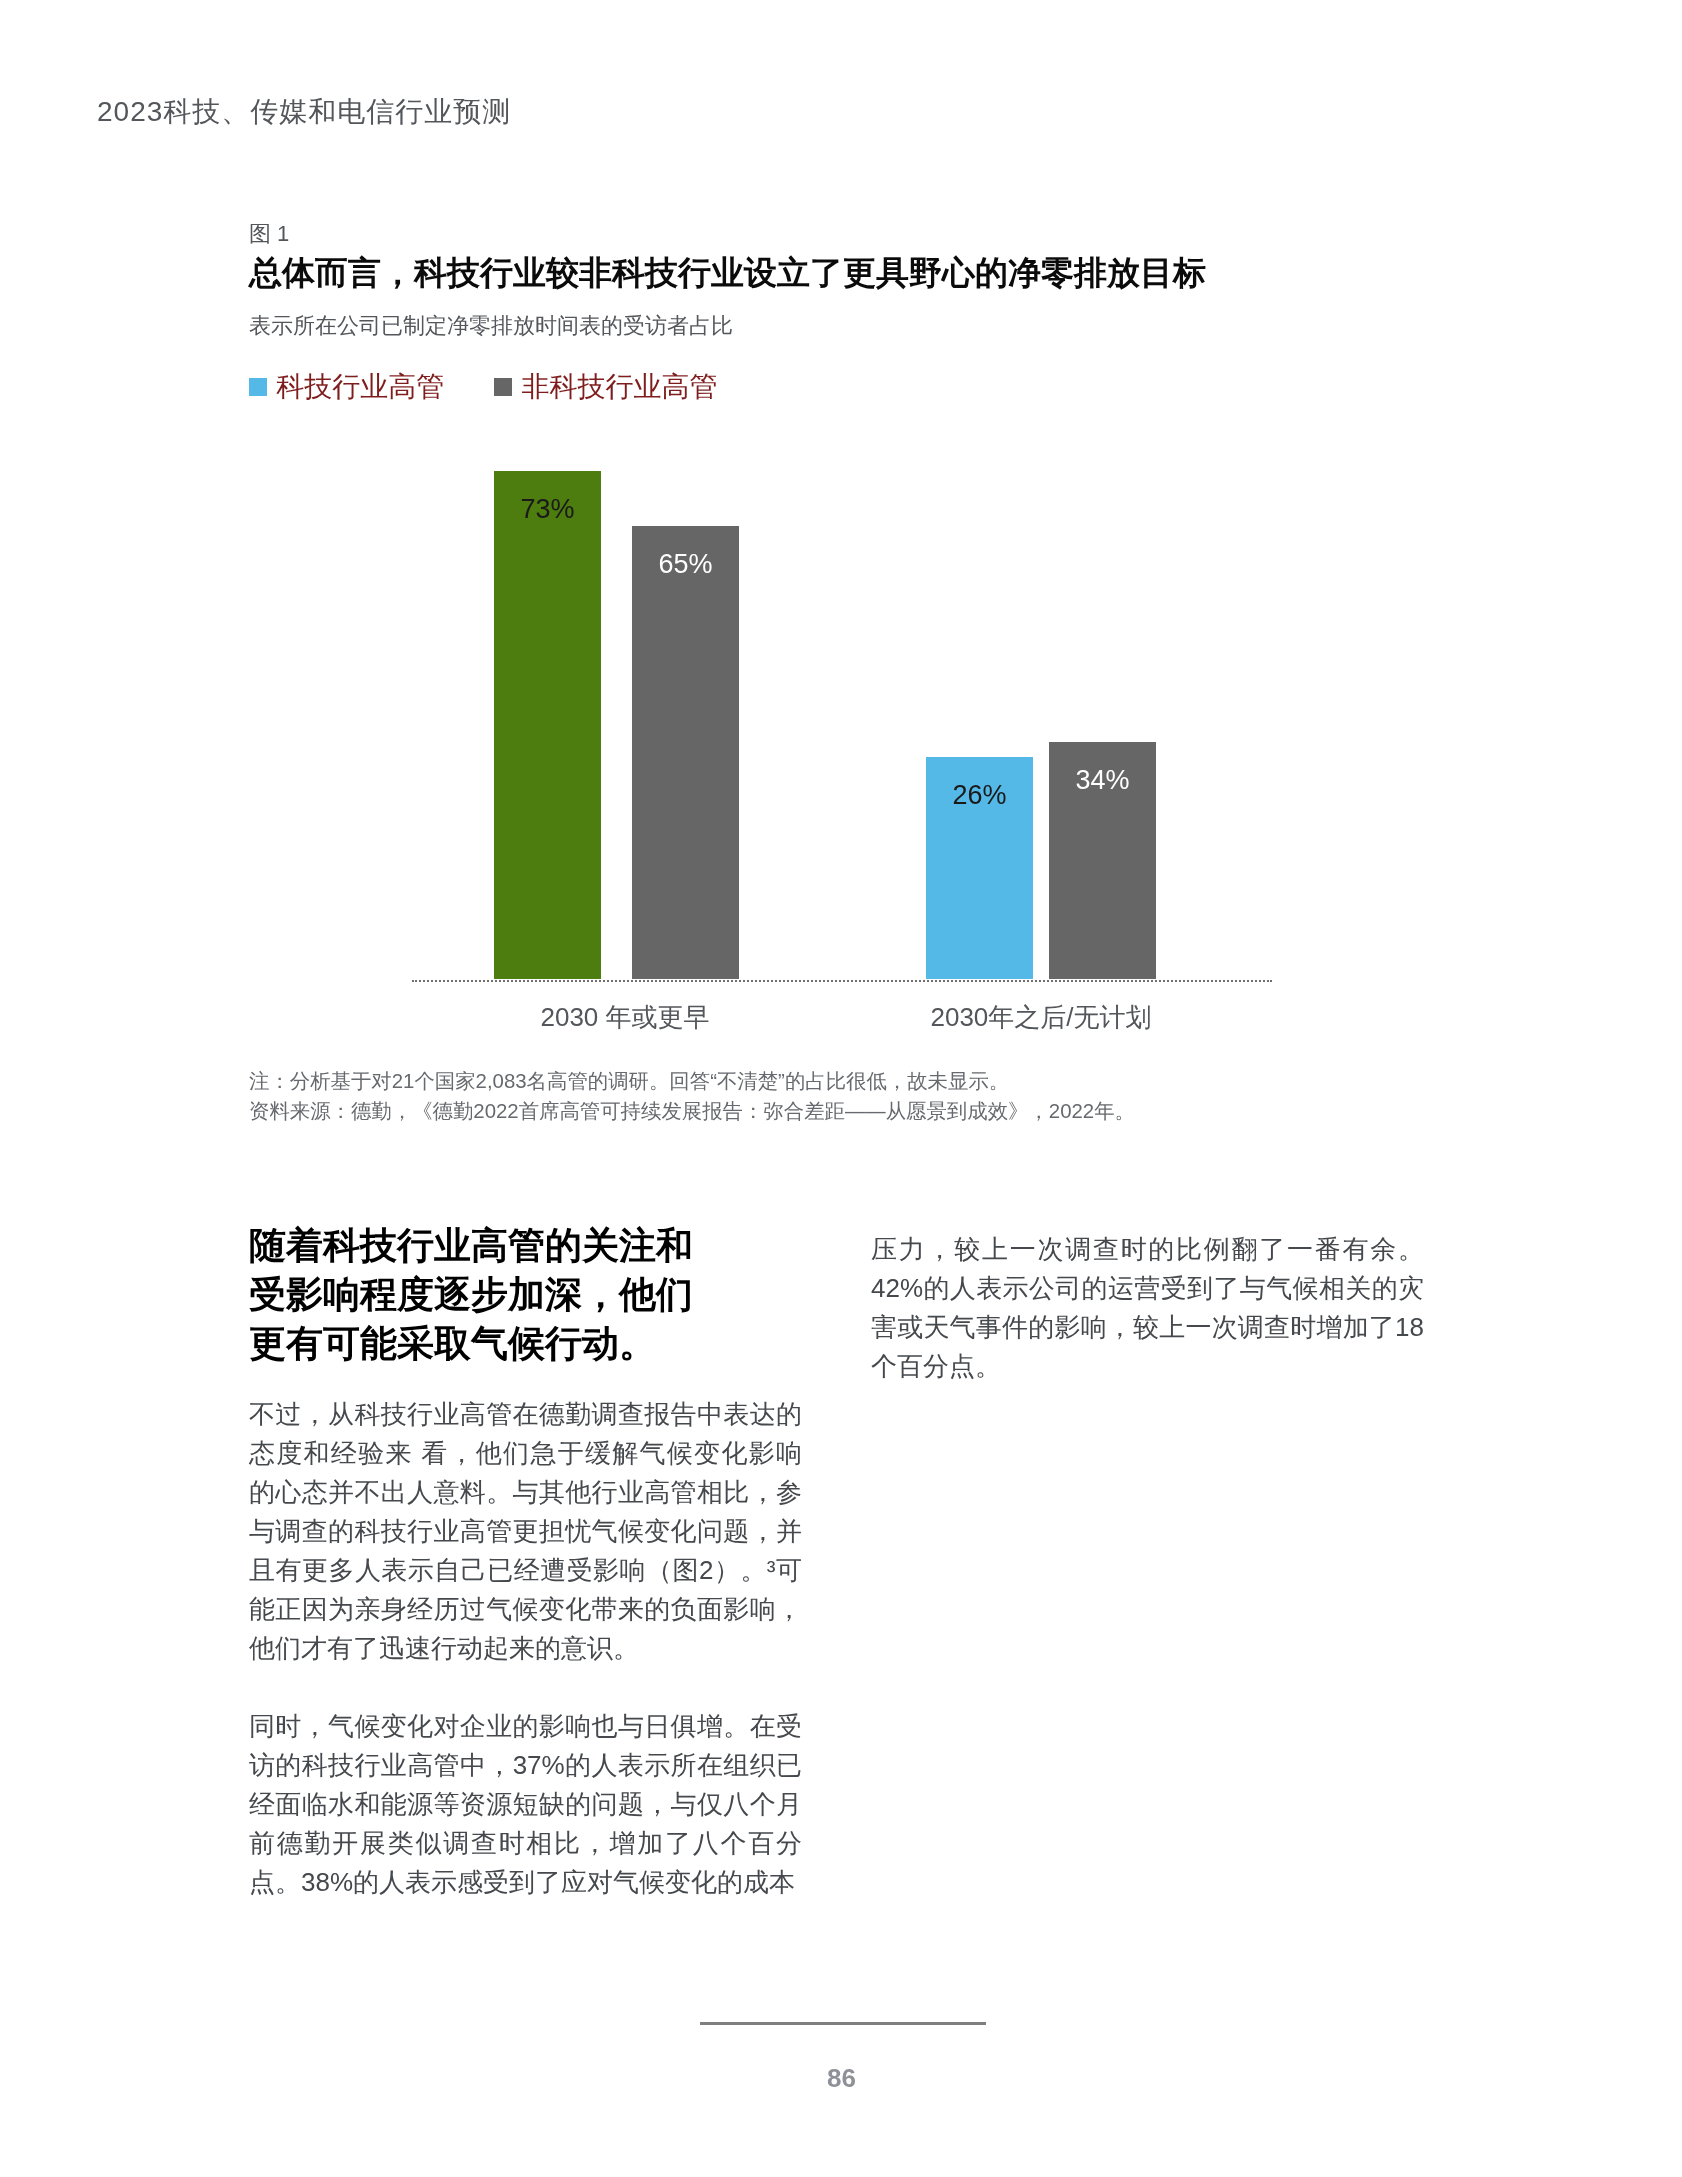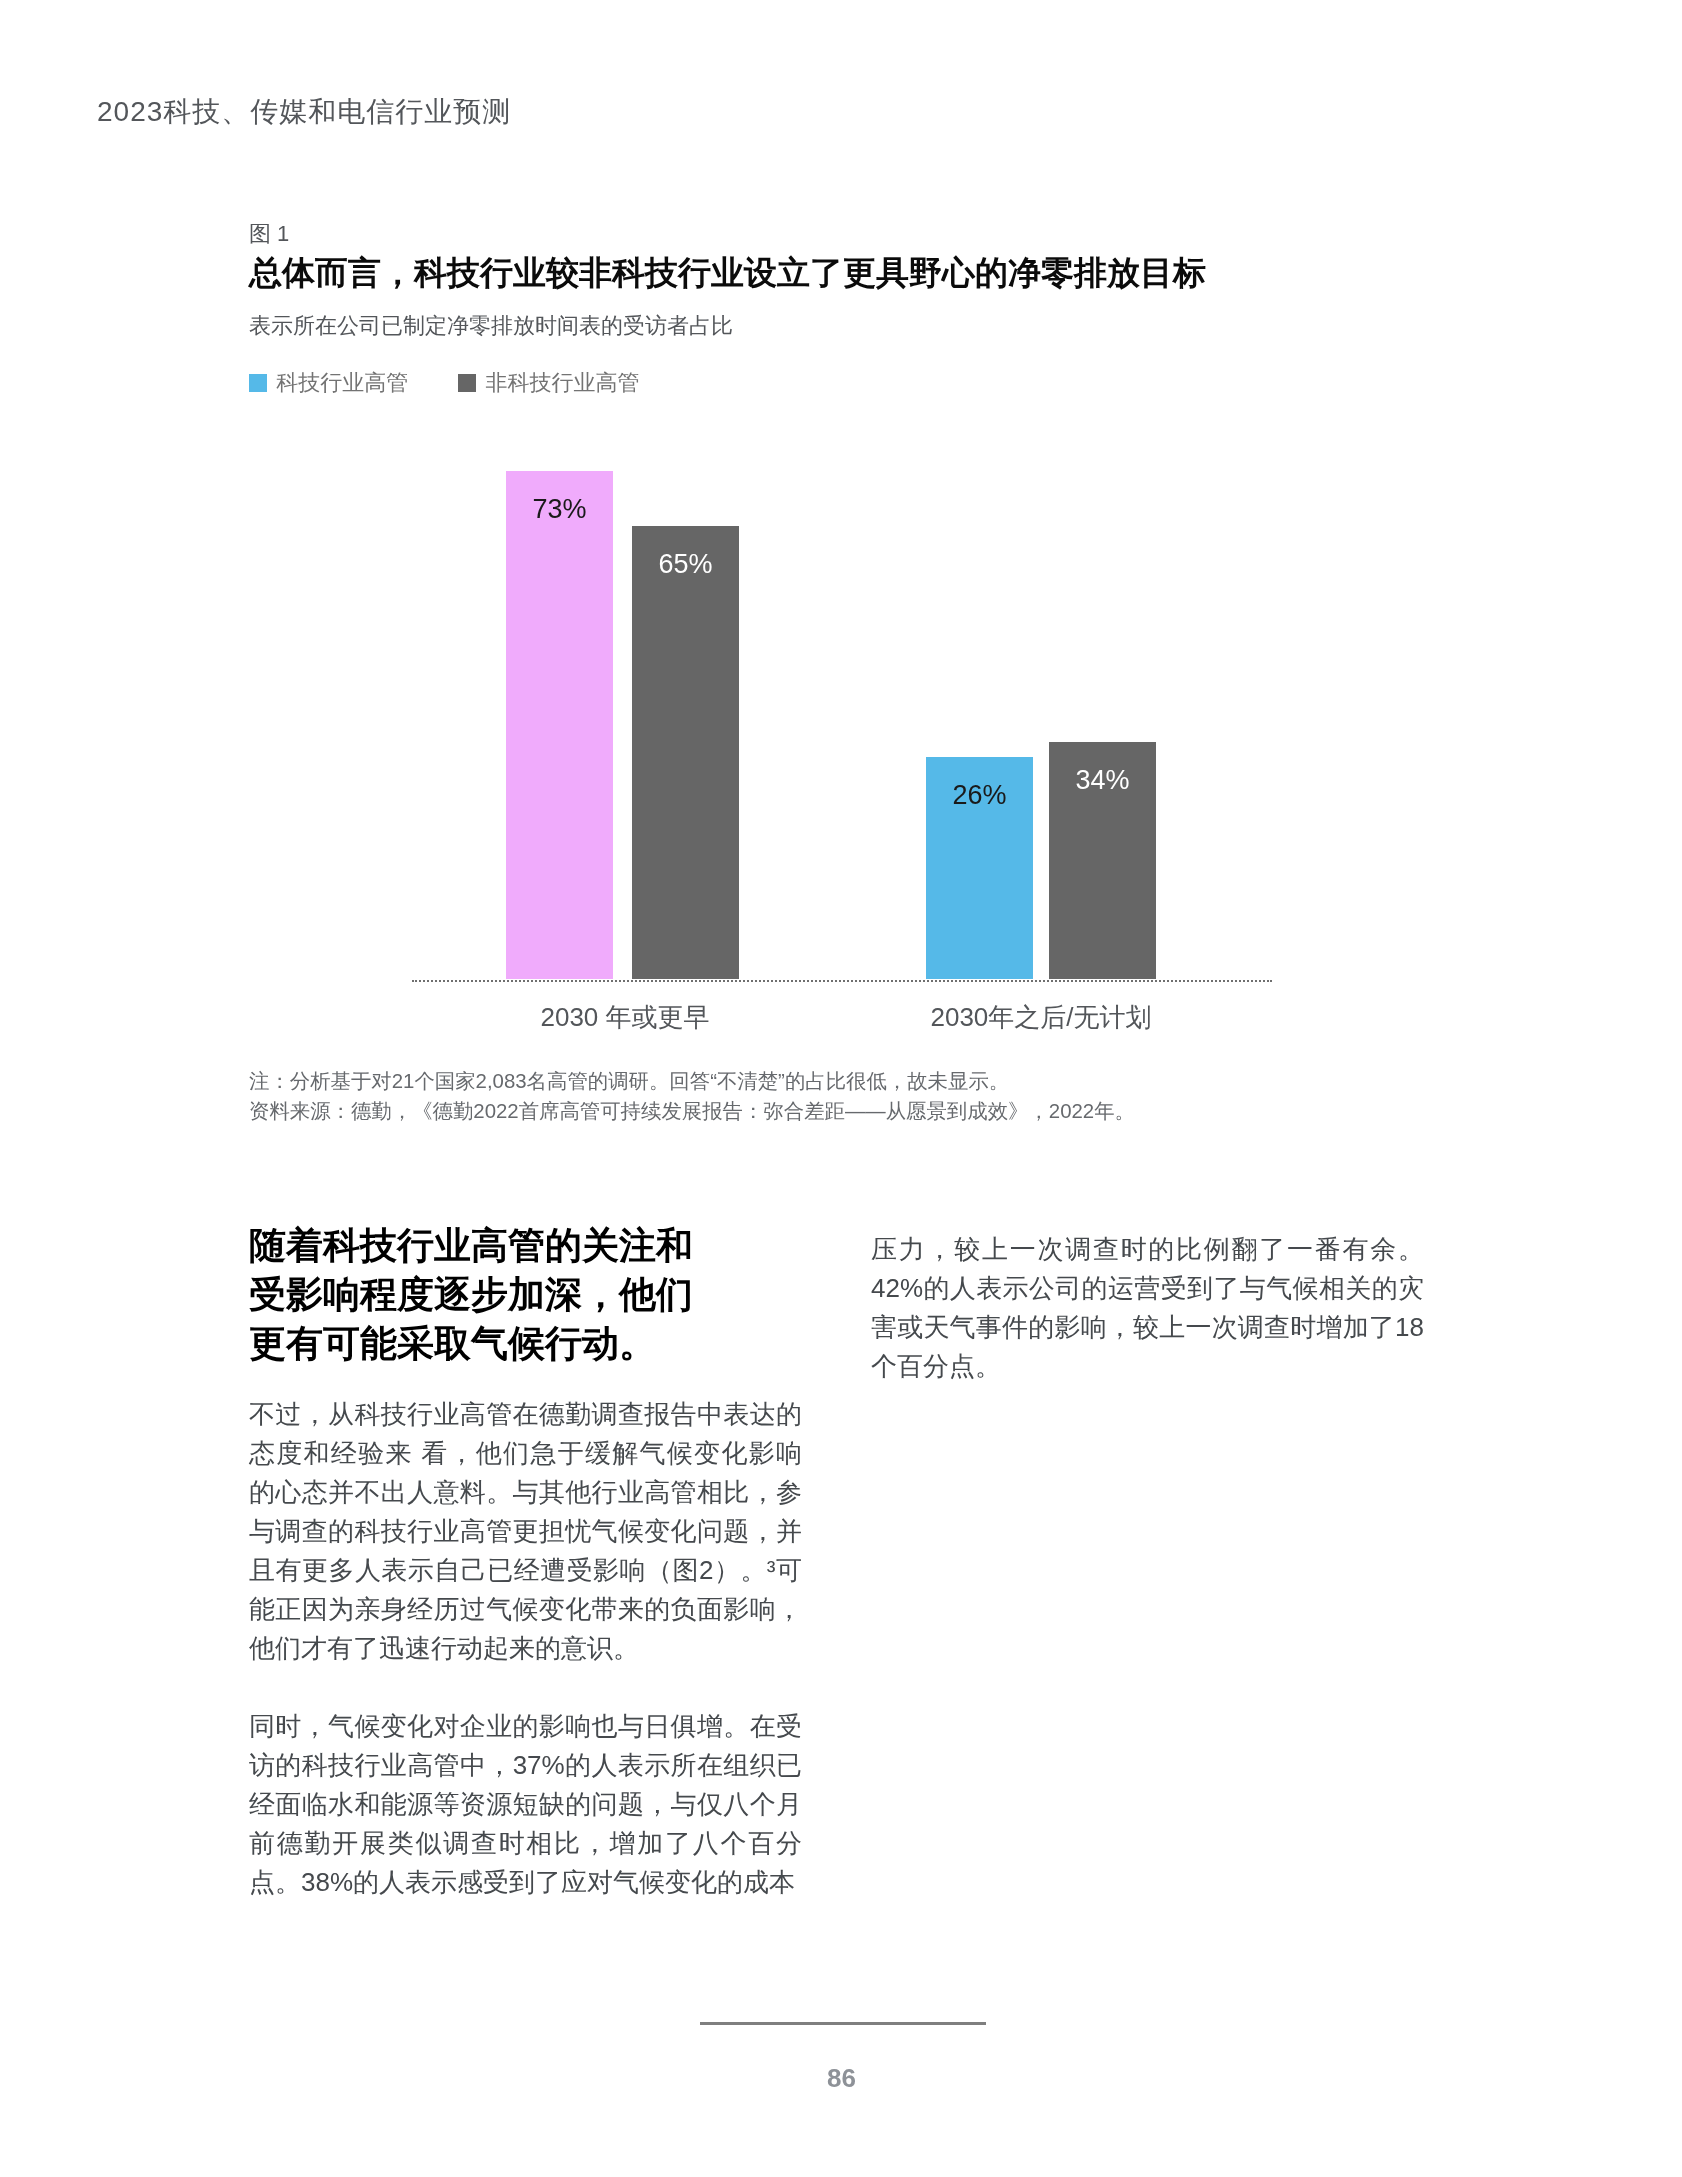--- a/index.html
+++ b/index.html
@@ -26,21 +26,21 @@
   .fig-subtitle{
     position:absolute;left:249px;top:311px;
     font-size:22px;color:#53565A;
   }
   .legend{
     position:absolute;left:249px;top:368px;
     display:flex;gap:50px;align-items:center;
   }
   .legend-item{display:flex;align-items:center;gap:9.7px;}
   .swatch{width:17.5px;height:17.5px;display:inline-block;}
-  .legend-label{font-size:22px;color:#737373;}
+  .legend-label{font-size:28px;color:#7f1d1d;}
   .chart{
     position:absolute;left:412px;top:446px;width:860px;height:533px;
   }
   .baseline{
     position:absolute;left:0;right:0;bottom:-2.9px;
     border-top:2.9px dotted #6f6f6f;
   }
   .bar{
     position:absolute;bottom:0;width:107px;
     text-align:center;
@@ -103,21 +103,21 @@
         <span class="swatch" style="background: rgb(85, 185, 232);"></span>
         <span class="legend-label">科技行业高管</span>
       </div>
       <div class="legend-item">
         <span class="swatch" style="background: rgb(102, 102, 102);"></span>
         <span class="legend-label">非科技行业高管</span>
       </div>
     </div>
 
     <div class="chart">
-      <div class="bar c0" style="left: 94px; background: #f0abfc; height: 508px;">
+      <div class="bar c0" style="left: 82px; background: #4d7c0f; height: 508px;">
         <span class="bar-value">73%</span>
       </div>
       <div class="bar c1" style="left: 220px; background: rgb(102, 102, 102); height: 453px;">
         <span class="bar-value">65%</span>
       </div>
       <div class="bar c0" style="left: 514px; background: rgb(85, 185, 232); height: 222px;">
         <span class="bar-value">26%</span>
       </div>
       <div class="bar c1" style="left: 637px; background: rgb(102, 102, 102); height: 237px;">
         <span class="bar-value">34%</span>

